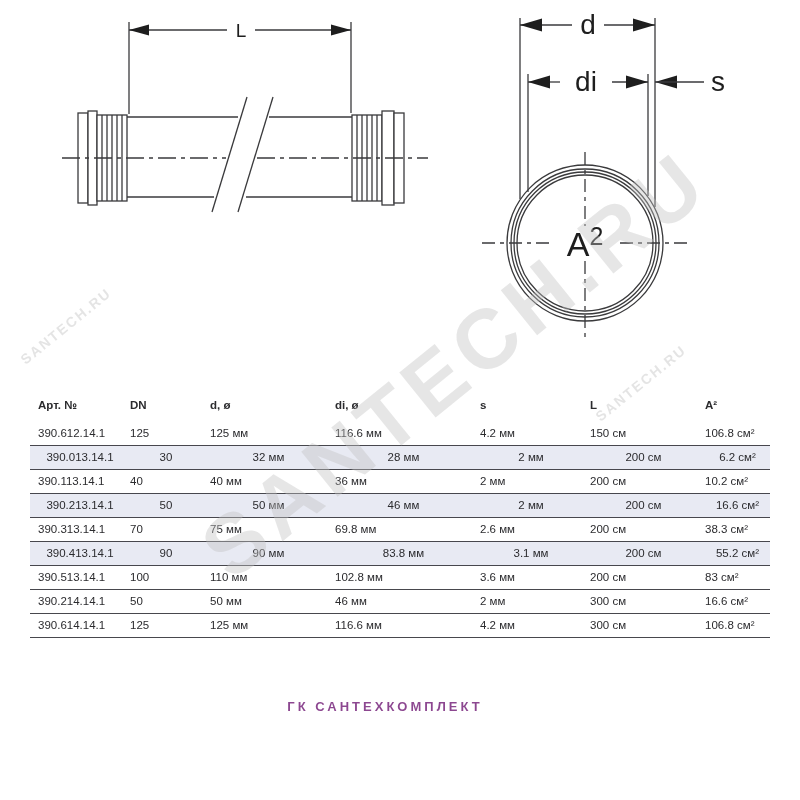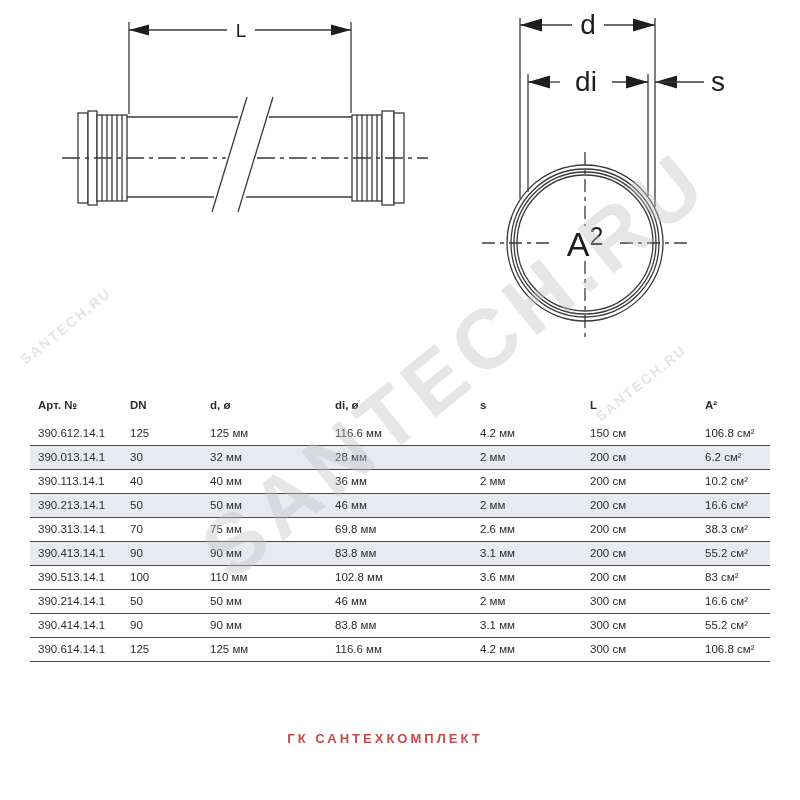--- a/index.html
+++ b/index.html
@@ -34,37 +34,37 @@
     position:absolute;z-index:3;transform:rotate(-39deg);
     font-size:14px;font-weight:700;letter-spacing:2px;white-space:nowrap;
     color:#cfcfcf;opacity:.55;pointer-events:none;
   }
   .wm-s1{left:585px;top:375px;}
   .wm-s2{left:10px;top:318px;}
   .watermark-ghost{
     position:absolute;left:385px;top:706px;z-index:3;
     transform:translate(-50%,-50%);
     font-size:13px;font-weight:700;letter-spacing:3px;white-space:nowrap;
-    color:#b91c1c;opacity:.8;pointer-events:none;margin-top:32px;
+    color:#701a75;opacity:.8;pointer-events:none;
   }
   
   table.spec{
     position:absolute;left:30px;top:392px;width:740px;z-index:2;
     border-collapse:collapse;table-layout:fixed;
     font-size:11.5px;
   }
   table.spec th{
     text-align:left;font-weight:700;
     padding:7px 0 11px 8px;white-space:nowrap;
   }
   table.spec td{
     padding:5px 0 5px 8px;border-bottom:1px solid #47474d;
     white-space:nowrap;line-height:13px;
   }
-  table.spec tr.shaded td{background:#e8eaf3;}
+  table.spec tr.shaded td{background:#e8eaf3;text-align:center;}
 </style>
 </head>
 <body>
 
 <svg class="diagram" width="800" height="392" viewBox="0 0 800 392">
 
   <g>
 
     <line class="extline" x1="129" y1="22" x2="129" y2="114"></line>
     <line class="extline" x1="351" y1="22" x2="351" y2="113"></line>
@@ -236,29 +236,20 @@
       <tr>
         <td>390.214.14.1</td>
         <td>50</td>
         <td>50 мм</td>
         <td>46 мм</td>
         <td>2 мм</td>
         <td>300 см</td>
         <td>16.6 см²</td>
       </tr>
       <tr>
-        <td>390.414.14.1</td>
-        <td>90</td>
-        <td>90 мм</td>
-        <td>83.8 мм</td>
-        <td>3.1 мм</td>
-        <td>300 см</td>
-        <td>55.2 см²</td>
-      </tr>
-      <tr>
         <td>390.614.14.1</td>
         <td>125</td>
         <td>125 мм</td>
         <td>116.6 мм</td>
         <td>4.2 мм</td>
         <td>300 см</td>
         <td>106.8 см²</td>
       </tr>
     </tbody>
 </table>

